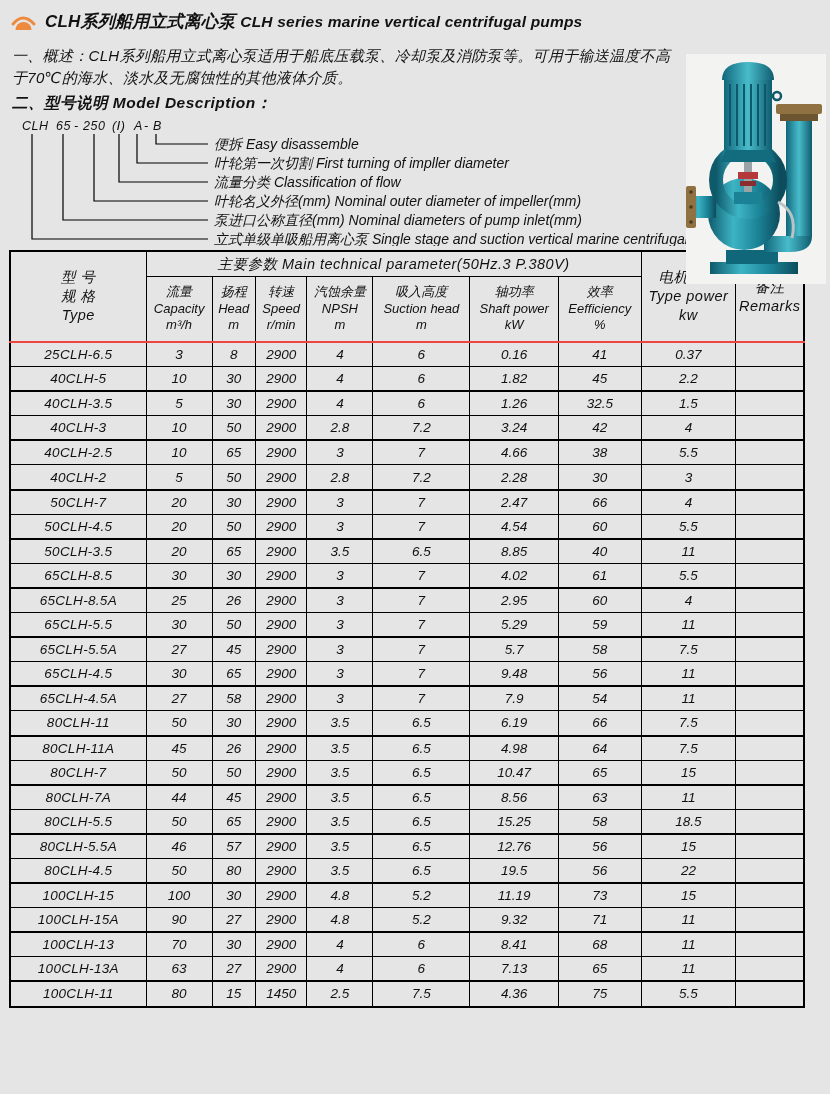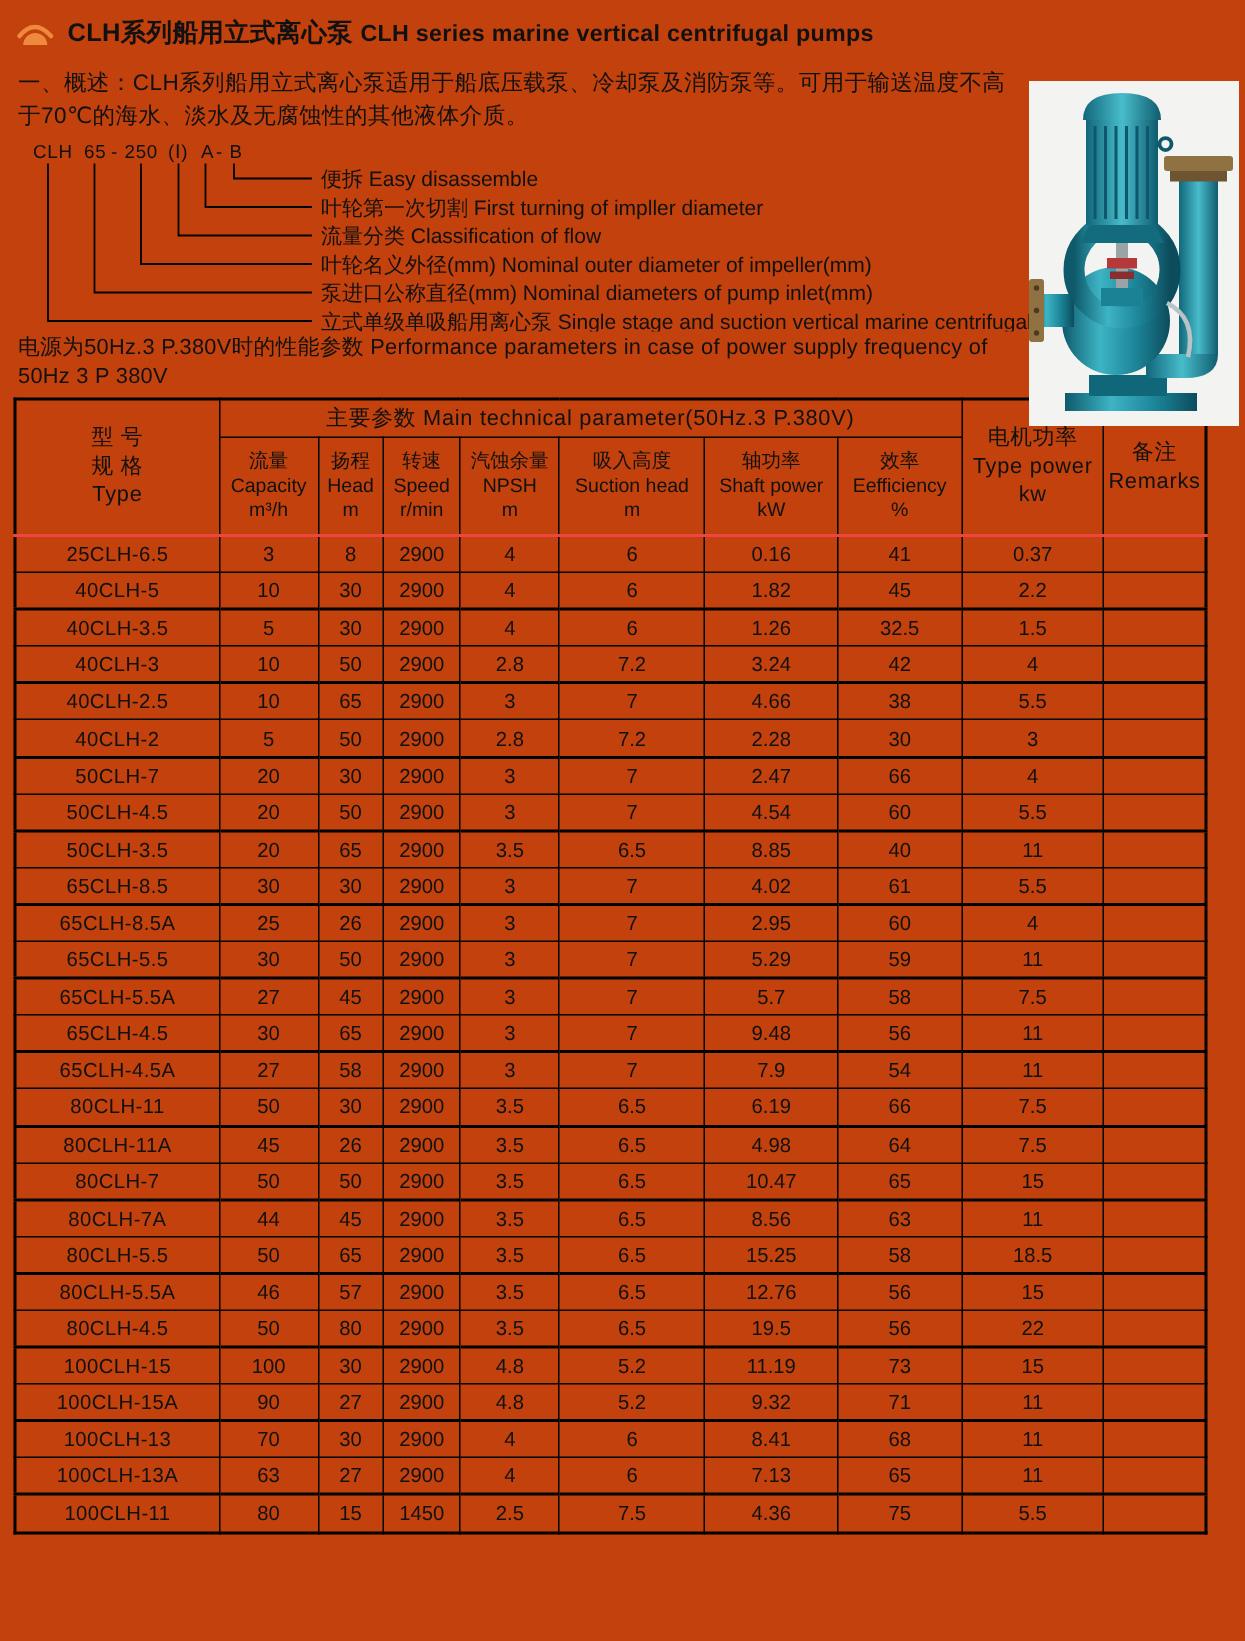--- a/index.html
+++ b/index.html
@@ -1,22 +1,23 @@
 <!DOCTYPE html>
 <html><head>
 <meta charset="utf-8">
 <style>
   html,body{margin:0;padding:0;background:#fff;}
   .page{
     position:relative;
     width:830px;height:1094px;
-    background:#c2410c;
+    background:#e5e5e5;
     color:#111;
     font-family:"Liberation Sans","DejaVu Sans",sans-serif;
     overflow:hidden;
+    font-style:italic;
   }
   
   .hdr{display:flex;align-items:center;gap:8px;padding:10px 0 0 10px;}
   .hdr h1{margin:0;font-size:17px;font-weight:bold;letter-spacing:.2px;}
   .hdr .en{font-size:15.5px;}
   
   .pump-wrap{position:absolute;top:54px;right:4px;width:140px;height:230px;}
   
   .content{padding:8px 0 0 8px;width:676px;}
   .content p{margin:4px;}
@@ -125,20 +126,21 @@
       </g>
       <path d="M36 26 Q 36 8 62 8 Q 88 8 88 26 Z" fill="url(#teal2)"></path>
       <circle cx="91" cy="42" r="4" fill="none" stroke="#0d586a" stroke-width="2.5"></circle>
 
       <path d="M92 148 Q 112 158 106 184" stroke="#b9c2c4" stroke-width="3" fill="none"></path>
     </svg>
   </div>
 
   <div class="content">
     <p class="p-zh">一、概述：CLH系列船用立式离心泵适用于船底压载泵、冷却泵及消防泵等。可用于输送温度不高于70℃的海水、淡水及无腐蚀性的其他液体介质。</p>
+    <p class="h2">二、型号说明  Model Description：</p>
     <svg class="diagram" width="810" height="128" viewBox="0 0 810 128">
         <text x="14" y="12" class="code">CLH</text>
         <text x="48" y="12" class="code">65</text>
         <text x="66" y="12" class="code">-</text>
         <text x="75" y="12" class="code">250</text>
         <text x="104" y="12" class="code">(Ⅰ)</text>
         <text x="126" y="12" class="code">A</text>
         <text x="136" y="12" class="code">-</text>
         <text x="145" y="12" class="code">B</text>
         <path d="M24 16 V 121 H 200"></path>
@@ -147,21 +149,20 @@
         <path d="M111 16 V 64 H 200"></path>
         <path d="M129 16 V 45 H 200"></path>
         <path d="M148 16 V 26 H 200"></path>
         <text x="206" y="31" class="lbl">便拆  Easy disassemble</text>
         <text x="206" y="50" class="lbl">叶轮第一次切割  First turning of impller diameter</text>
         <text x="206" y="69" class="lbl">流量分类  Classification of flow</text>
         <text x="206" y="88" class="lbl">叶轮名义外径(mm)  Nominal outer diameter of impeller(mm)</text>
         <text x="206" y="107" class="lbl">泵进口公称直径(mm) Nominal diameters of pump inlet(mm)</text>
         <text x="206" y="126" class="lbl">立式单级单吸船用离心泵  Single stage and suction vertical marine centrifugal pump</text>
       </svg>
-    <p class="note">电源为50Hz.3 P.380V时的性能参数  Performance parameters in case of power supply frequency of 50Hz 3 P 380V</p>
   </div>
 
   <table class="perf">
     <colgroup>
       <col style="width:132px">
         <col style="width:64px">
         <col style="width:42px">
         <col style="width:50px">
         <col style="width:64px">
       <col style="width:94px">

